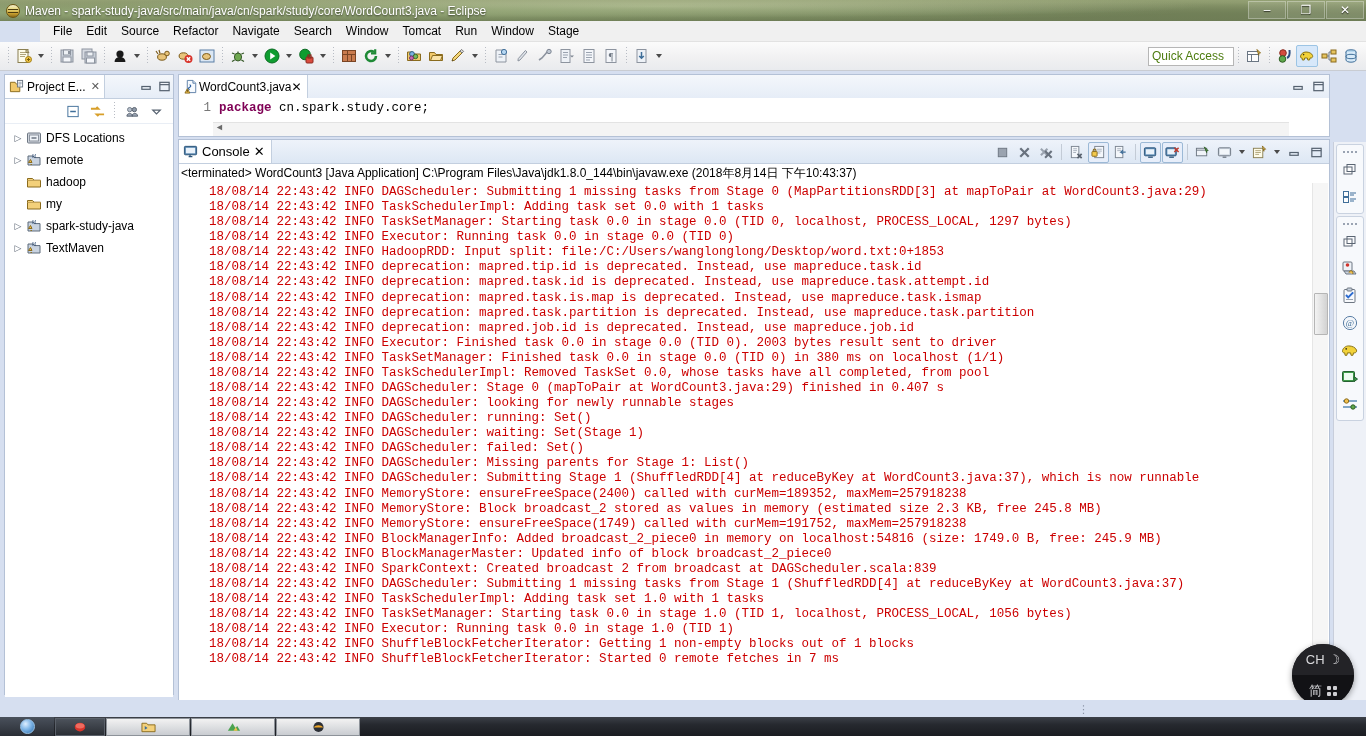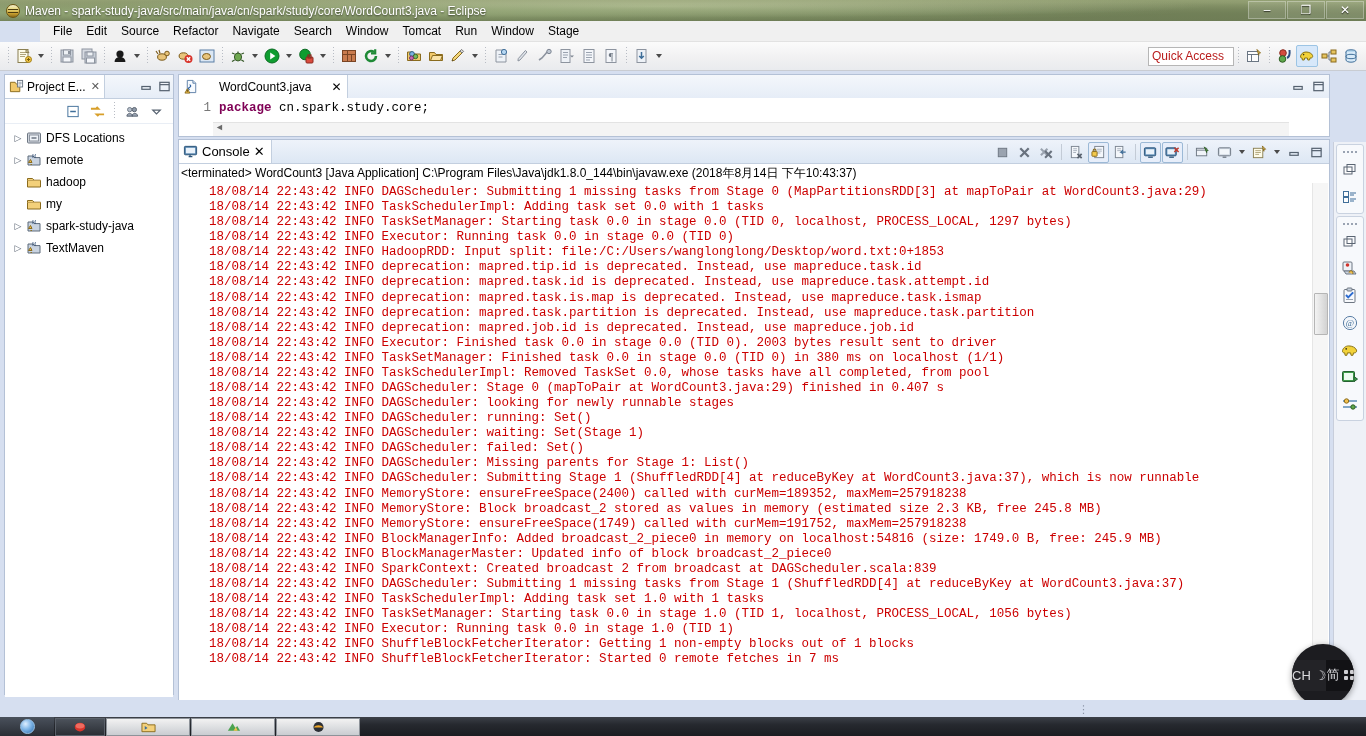--- a/index.html
+++ b/index.html
@@ -97,21 +97,21 @@
   .tb-arrow::after {
     content:""; border-left:3.5px solid transparent; border-right:3.5px solid transparent;
     border-top:4px solid #4a4a4a;
   }
   .quick-access {
     margin-left: auto;
     display: flex; align-items: center;
   }
   .qa-input {
     width: 86px; height: 19px; border: 1px solid #b6b6b6; background: #fff;
-    font-size: 12px; color: #b91c1c; padding: 0 3px; box-sizing: border-box;
+    font-size: 12px; color: #4d7c0f; padding: 0 3px; box-sizing: border-box;
     display: flex; align-items: center; white-space: nowrap; text-align: center;
   }
   .perspective-zone { display:flex; align-items:center; margin-right:4px; }
 
   
   .workbench {
     position: absolute; left: 0; top: 71px; width: 1366px; height: 629px;
     background: #d6dff0;
   }
 
@@ -153,21 +153,21 @@
     color:#5a6472; font-size:9px;
   }
   .twisty.empty { visibility:hidden; }
   .node-icon { width: 18px; height:16px; display:flex; align-items:center; justify-content:center; margin-right:3px;}
 
   
   #editor-panel { left: 178px; top: 3px; width: 1152px; height: 63px; background:#fff; }
   .ed-tabrow { height: 23px; background: linear-gradient(180deg,#f4f7fb,#e6edf7);
     display:flex; align-items:center; position:relative; }
   .ed-tab {
-    height:23px; display:flex; align-items:center; gap:20px; padding: 0 5px;
+    height:23px; display:flex; align-items:center; gap:0; padding: 0 5px;
     background:#fff; font-size:12px; color:#000;
     border-right: 1px solid #c3cfdf;
   }
   .ed-controls { position:absolute; right:2px; top:1px; display:flex; gap:2px;}
   .code-area { position:relative; height: 38px; background:#fff; }
   .gutter-line { display:flex; align-items:flex-start; height: 20px; }
   .lineno {
     width: 32px; text-align:right; padding-right:8px; color:#787878;
     font-family: "Liberation Mono", monospace; font-size: 12.5px; line-height: 20px;
   }
@@ -249,21 +249,21 @@
     width: 26px; height: 26px; margin: 1px auto;
     display:flex; align-items:center; justify-content:center;
     border:1px solid transparent; border-radius:2px; box-sizing:border-box;
   }
 
   
   #ime-widget {
     position: absolute; right: 12px; top: 573px;
     width: 62px; height: 62px; border-radius: 50%;
     background: #1c1c20; color: #e8e8ea;
-    display: flex; align-items: center; justify-content: space-between;
+    display: flex; flex-direction: column; align-items: center; justify-content: flex-end;
     box-shadow: 0 2px 6px rgba(0,0,0,.4);
     overflow: hidden;
   }
   .ime-top {
     height: 31px; width:100%; display:flex; align-items:center; justify-content:center;
     gap: 4px; font-size: 13px; color:#d9d9dc; background:#232327;
   }
   .ime-bot {
     height: 31px; width:100%; display:flex; align-items:center; justify-content:center;
     gap: 5px; font-size: 13px; color:#d9d9dc; background:#121215;

